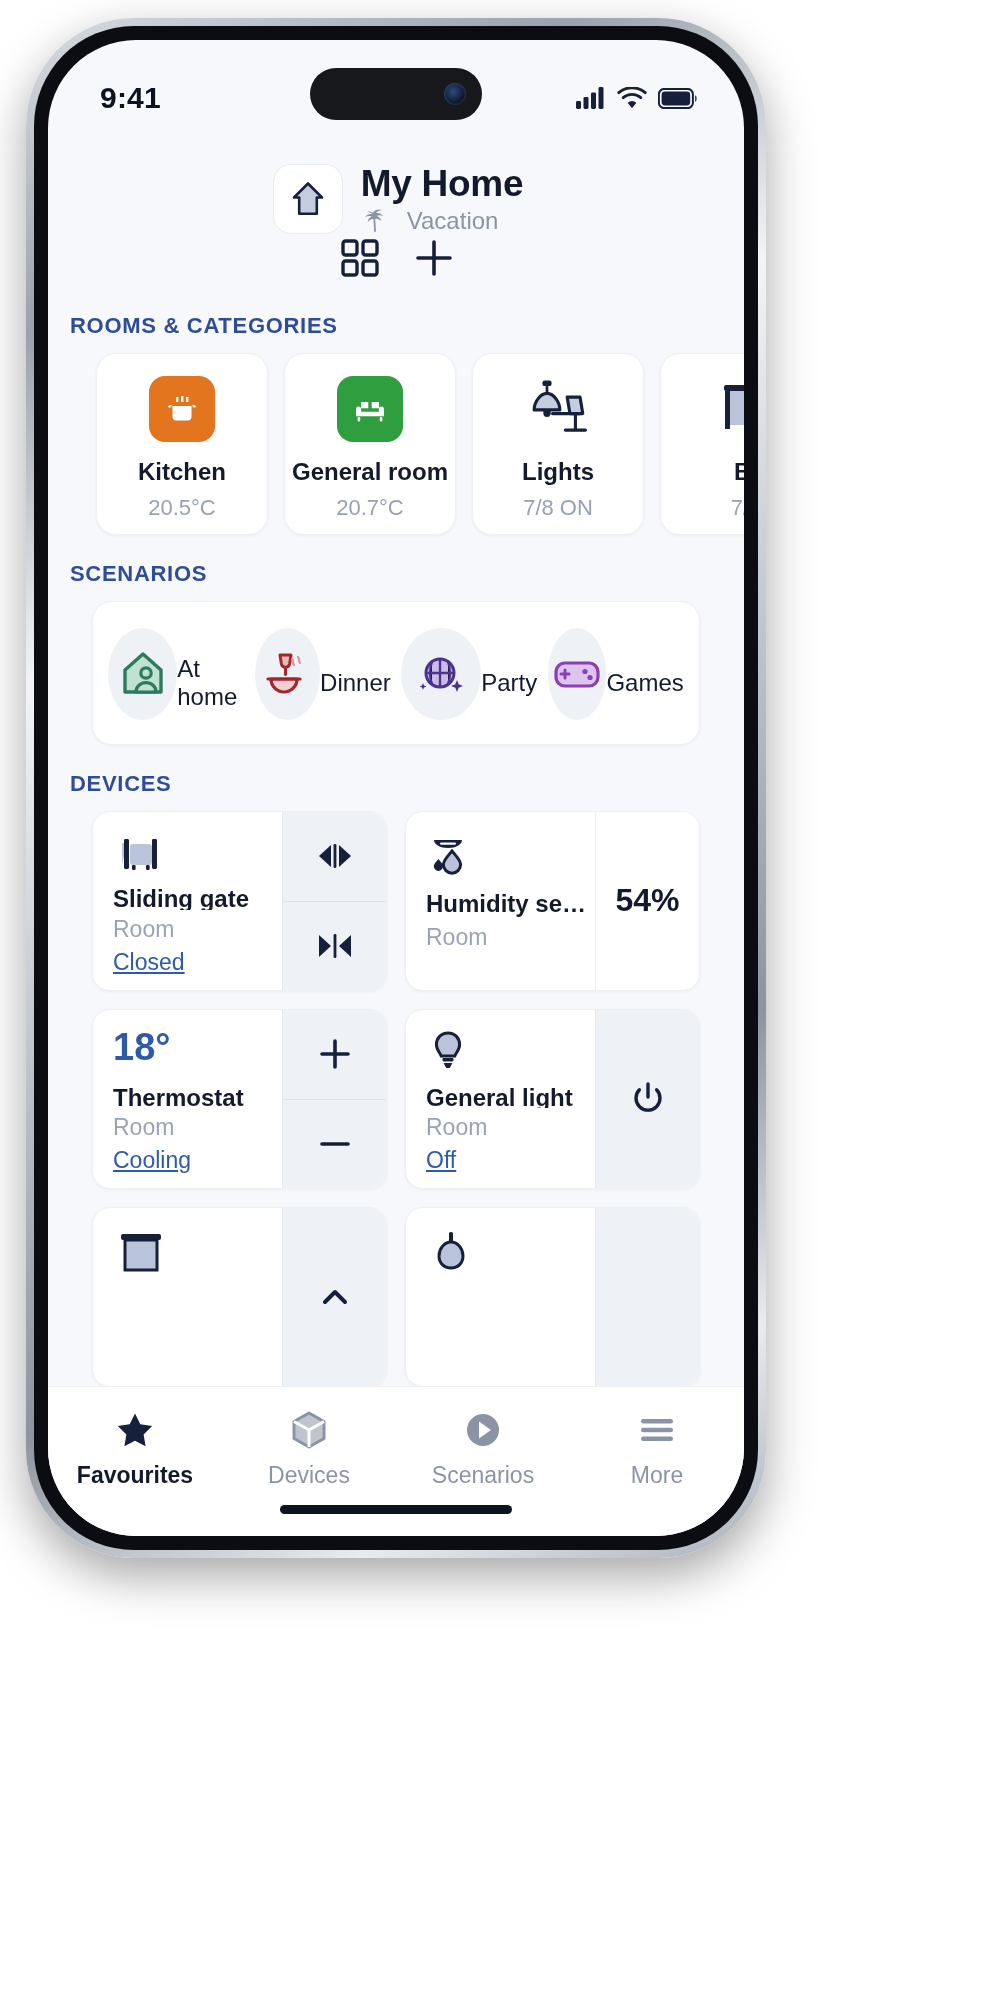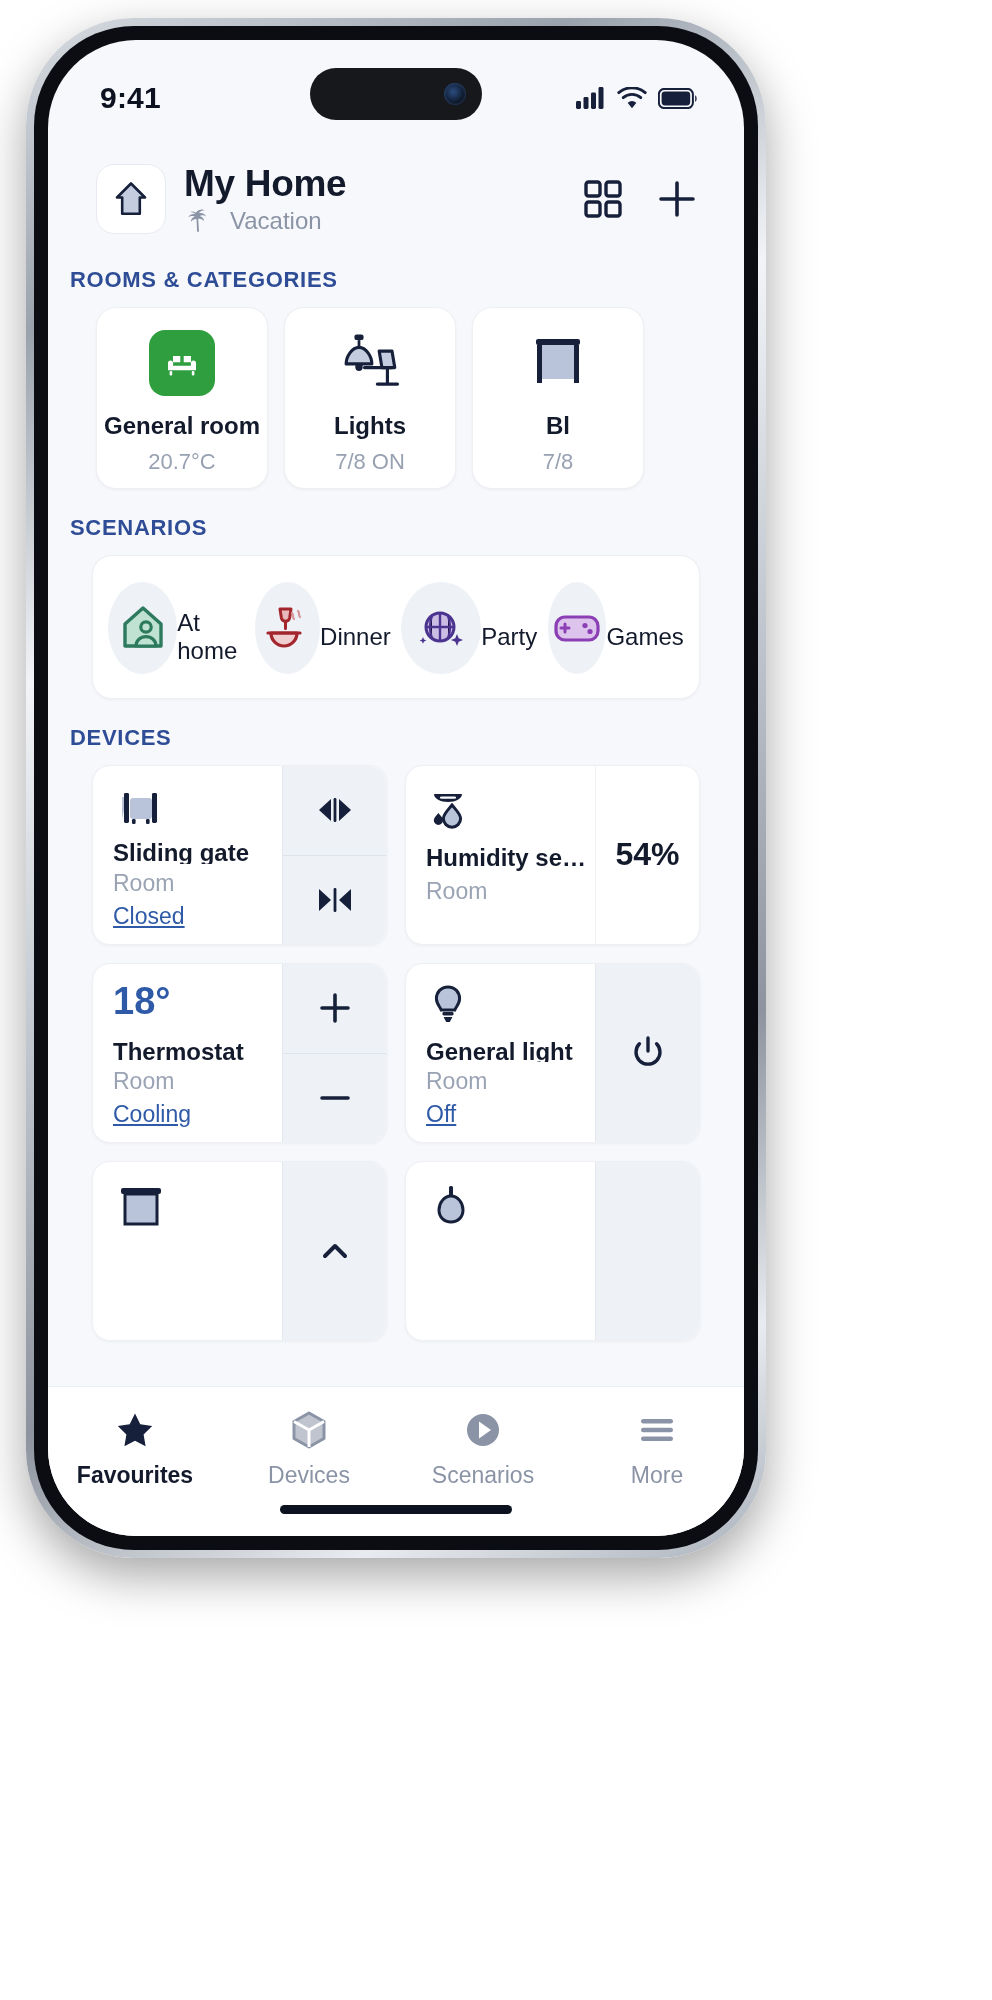--- a/index.html
+++ b/index.html
@@ -57,20 +57,21 @@
     position: absolute; right: 16px; top: 50%; transform: translateY(-50%);
     width: 22px; height: 22px; border-radius: 50%;
     background: radial-gradient(circle at 42% 40%, #2b4d80 0%, #14233c 48%, #0a0d14 72%);
     box-shadow: inset 0 0 3px #3b5f96;
   }
 
   
   .app-header {
     display: flex; align-items: center; justify-content: space-between;
     padding: 28px 44px 6px 48px;
+    flex-direction: column;
   }
   .home-left { display: flex; align-items: center; gap: 18px; }
   .home-badge {
     width: 70px; height: 70px; border-radius: 18px;
     background: #ffffff; border: 1px solid #e7eaf0;
     display: flex; align-items: center; justify-content: center;
   }
   .home-title { font-size: 37px; font-weight: 700; color: #131a2c; line-height: 1.08; letter-spacing: -.3px; }
   .home-sub { display: flex; align-items: center; gap: 16px; margin-top: 3px; }
   .home-sub-text { font-size: 24px; color: #8b94a6; font-weight: 500; }
@@ -232,20 +233,31 @@
             </svg>
           </div>
         </div>
 
         <div class="body-scroll">
 
           <div class="section-title">ROOMS &amp; CATEGORIES</div>
 
           <div class="rooms-strip">
 
+            <div class="room-card">
+              <div class="room-tile" style="background:#e4751f">
+                <svg width="42" height="42" viewBox="0 0 42 42">
+                  <path fill="#fff" d="M15 9v5h2.4V9zM20 8v6h2.4V8zM25 9v5h2.4V9z"></path>
+                  <path fill="#fff" d="M11.5 18h19v10.5a4 4 0 0 1-4 4h-11a4 4 0 0 1-4-4z"></path>
+                  <path fill="#fff" d="M10.6 17.2c-1.8-.6-3.6.4-3.9 1.9l2.3.6c.2-.5.8-.8 1.4-.6zM31.4 17.2c1.8-.6 3.6.4 3.9 1.9l-2.3.6c-.2-.5-.8-.8-1.4-.6z"></path>
+                </svg>
+              </div>
+              <div class="room-name">Kitchen</div>
+              <div class="room-val">20.5°C</div>
+            </div>
 
             <div class="room-card">
               <div class="room-tile" style="background:#2f9e3f">
                 <svg width="44" height="44" viewBox="0 0 44 44">
                   <path fill="#fff" d="M13 15h7.3v6.2H13zM23.7 15H31v6.2h-7.3z"></path>
                   <path fill="#fff" d="M10.5 19.6c1.6 0 2.6 1.1 2.6 2.7v2.4h17.8v-2.4c0-1.6 1-2.7 2.6-2.7s2.5 1.1 2.5 2.7v6.9H8v-6.9c0-1.6 1-2.7 2.5-2.7z"></path>
                   <rect fill="#fff" x="9.6" y="30" width="2.6" height="4.6" rx="1"></rect>
                   <rect fill="#fff" x="31.8" y="30" width="2.6" height="4.6" rx="1"></rect>
                 </svg>
               </div>

